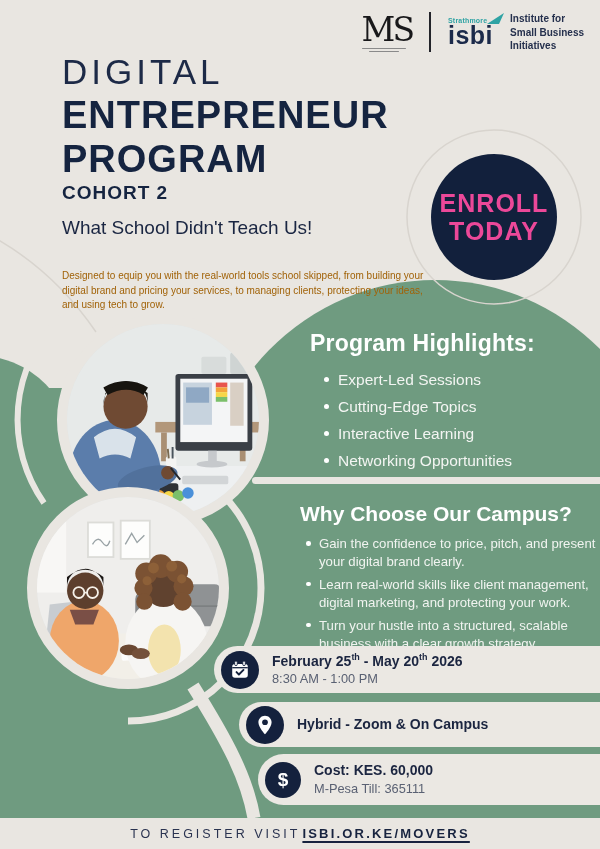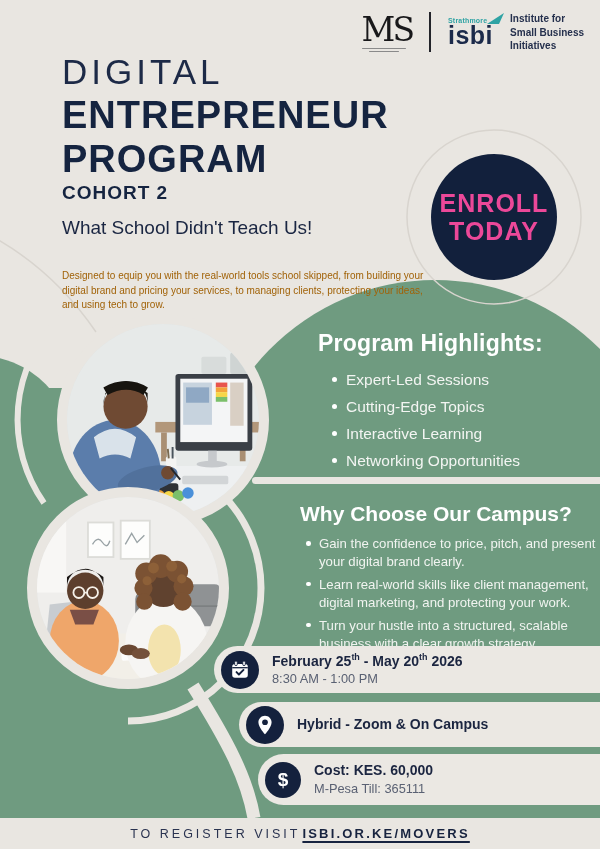--- a/index.html
+++ b/index.html
@@ -37,21 +37,21 @@
     position:absolute;left:431px;top:154px;width:126px;height:126px;border-radius:50%;
     background:#12203c;display:flex;flex-direction:column;align-items:center;justify-content:center;
     color:#ec4899;font-weight:800;font-size:25px;letter-spacing:1px;line-height:1.12;
   }
   
   .photo-circle{position:absolute;border-radius:50%;border:10px solid #e9e6e1;overflow:hidden;background:#dfe2e1;}
   .photo-1{left:57px;top:314px;width:212px;height:212px;}
   .photo-2{left:27px;top:487px;width:202px;height:202px;}
   .photo-circle svg{display:block;width:100%;height:100%;}
   
-  .highlights{position:absolute;left:318px;top:330px;width:250px;color:#fff;}
+  .highlights{position:absolute;left:310px;top:330px;width:250px;color:#fff;}
   .highlights h2{margin:0;font-size:23px;font-weight:800;letter-spacing:.2px;}
   .hl-list{list-style:none;margin:14px 0 0 14px;padding:0;}
   .hl-list li{position:relative;padding-left:14px;font-size:15.5px;color:#f3f5f2;margin-bottom:9px;}
   .hl-list li::before{content:"";position:absolute;left:0;top:6px;width:5px;height:5px;border-radius:50%;background:#fff;}
   
   .divider{position:absolute;left:252px;top:477px;right:0;height:7px;background:#e9e6e1;border-radius:4px 0 0 4px;}
   
   .why{position:absolute;left:300px;top:502px;width:297px;color:#fff;}
   .why h2{margin:0;font-size:21px;font-weight:800;}
   .why-list{list-style:none;margin:9px 0 0 6px;padding:0;}

